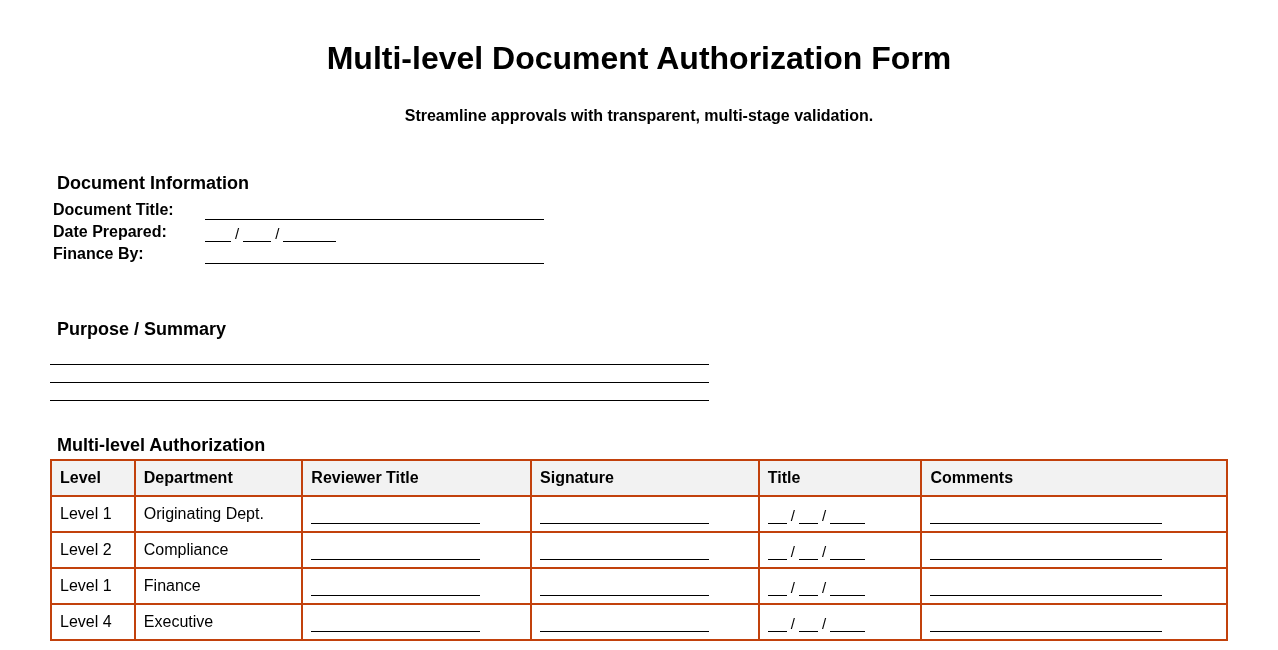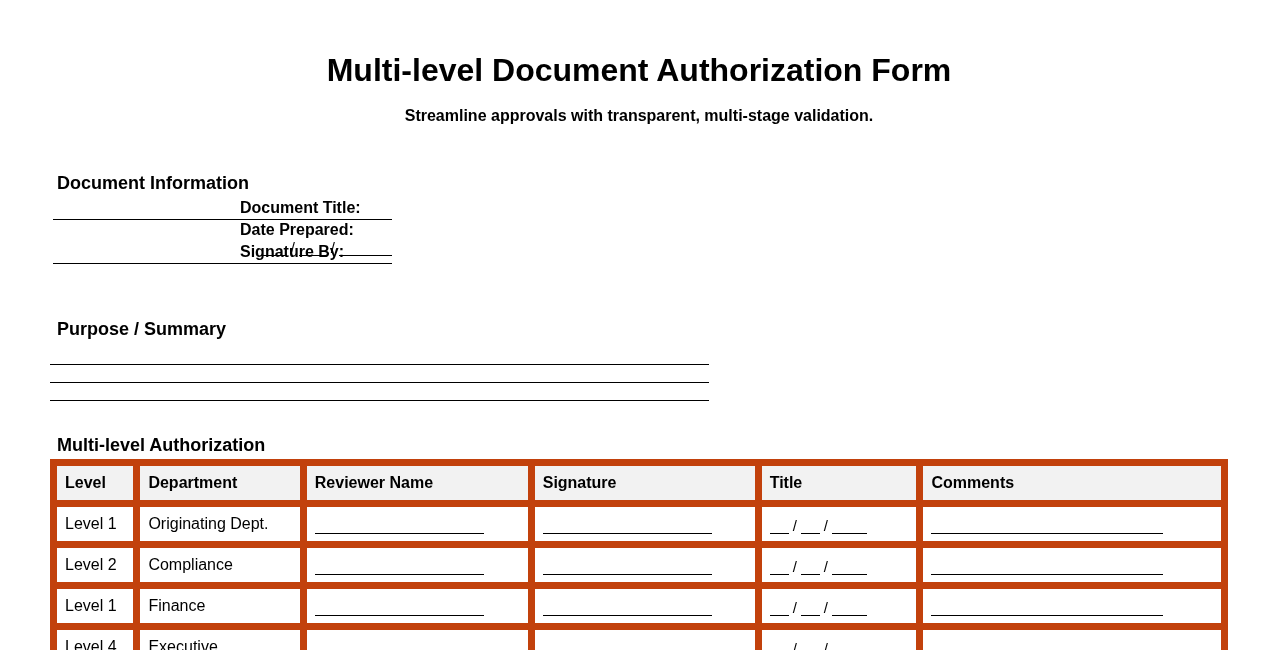--- a/index.html
+++ b/index.html
@@ -2,45 +2,45 @@
 <html><head>
 <meta charset="utf-8">
 <style>
   html, body { margin: 0; padding: 0; background: #ffffff; }
   body {
     width: 1278px; height: 650px; overflow: hidden;
     font-family: "Liberation Sans", sans-serif; color: #000;
     position: relative;
   }
   .title {
-    position: absolute; left: 0; right: 0; top: 52px;
+    position: absolute; left: 0; right: 0; top: 40px;
     text-align: center; font-size: 32px; font-weight: bold; margin: 0;
   }
   .subtitle {
     position: absolute; left: 0; right: 0; top: 107px;
     text-align: center; font-size: 16px; font-weight: bold; margin: 0;
   }
   .section-heading {
     position: absolute; left: 50px; font-size: 18px; font-weight: bold; margin: 7px;
   }
   .info-table { position: absolute; left: 53px; top: 198px; }
-  .info-row { display: flex; align-items: flex-end; height: 22px; flex-direction: column; }
+  .info-row { display: flex; align-items: flex-end; height: 22px; }
   .info-label { width: 152px; font-size: 16px; font-weight: bold; line-height: 20px; }
   .info-line { width: 339px; height: 18px; border-bottom: 1px solid #000; }
   .date-fill { display: flex; align-items: flex-end; font-size: 16px; height: 18px; }
   .blank { display: inline-block; border-bottom: 1px solid #000; height: 14px; }
   .slash { margin: 0 4px; font-size: 15px; line-height: 16px; }
   .purpose-lines { position: absolute; left: 50px; top: 347px; width: 659px; }
   .purpose-line { height: 17px; border-bottom: 1px solid #000; margin-bottom: 0; }
   .auth-table {
     position: absolute; left: 50px; top: 459px; width: 1178px;
     border-collapse: collapse; font-size: 16px;
   }
   .auth-table th, .auth-table td {
-    border: 7px solid #c2410c; height: 34px; padding: 0 8px; text-align: left;
+    border: 2px solid #c2410c; height: 34px; padding: 0 8px; text-align: left;
   }
   .auth-table th { background: #f2f2f2; font-weight: bold; }
   .cell-line { display: inline-block; border-bottom: 1px solid #000; height: 18px; vertical-align: middle; }
   .td-date .blank { height: 16px; }
   .td-date .date-fill { height: 20px; font-size: 15px; }
 </style>
 </head>
 <body>
 
 <h1 class="title">Multi-level Document Authorization Form</h1>
@@ -57,21 +57,21 @@
     <span class="info-label">Date Prepared:</span>
     <span class="date-fill">
       <span class="blank" style="width:26px"></span>
       <span class="slash">/</span>
       <span class="blank" style="width:28px"></span>
       <span class="slash">/</span>
       <span class="blank" style="width:53px"></span>
     </span>
   </div>
   <div class="info-row">
-    <span class="info-label">Signature By:</span>
+    <span class="info-label">Finance By:</span>
     <span class="info-line"></span>
   </div>
 </div>
 
 <h2 class="section-heading" style="top:312px">Purpose / Summary</h2>
 
 <div class="purpose-lines">
   <div class="purpose-line"></div>
   <div class="purpose-line"></div>
   <div class="purpose-line"></div>
@@ -85,21 +85,21 @@
       <col style="width:168px">
       <col style="width:229px">
     <col style="width:228px">
       <col style="width:163px">
       <col style="width:306px">
   </colgroup>
   <thead>
     <tr>
       <th>Level</th>
       <th>Department</th>
-      <th>Reviewer Name</th>
+      <th>Reviewer Title</th>
       <th>Signature</th>
       <th>Title</th>
       <th>Comments</th>
     </tr>
   </thead>
   <tbody>
     <tr>
       <td>Level 1</td>
       <td>Originating Dept.</td>
       <td><span class="cell-line" style="width:169px"></span></td>

